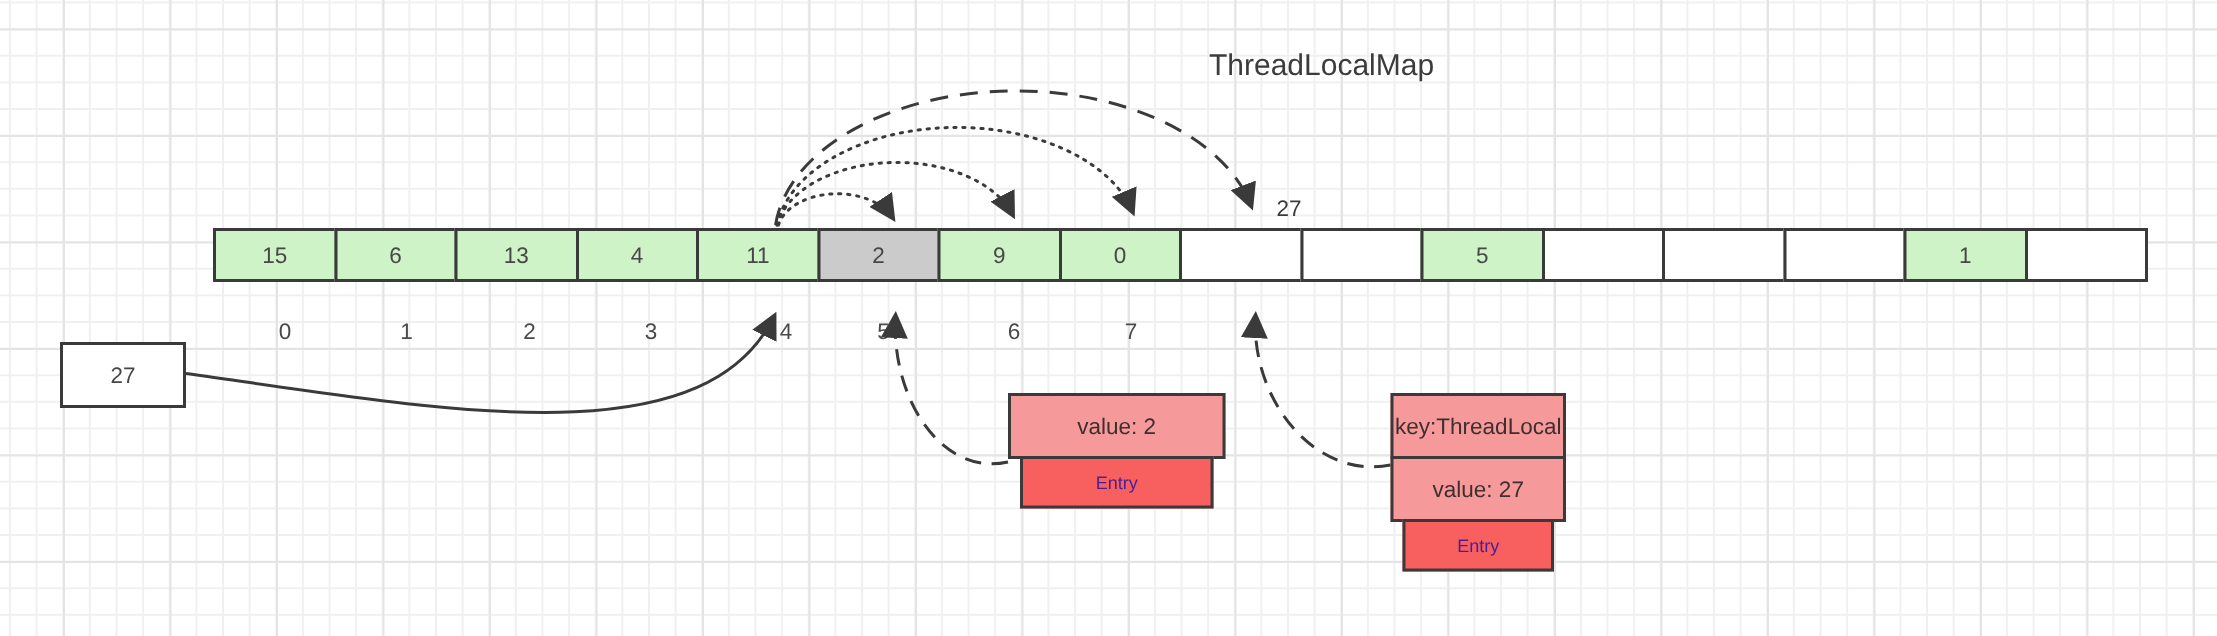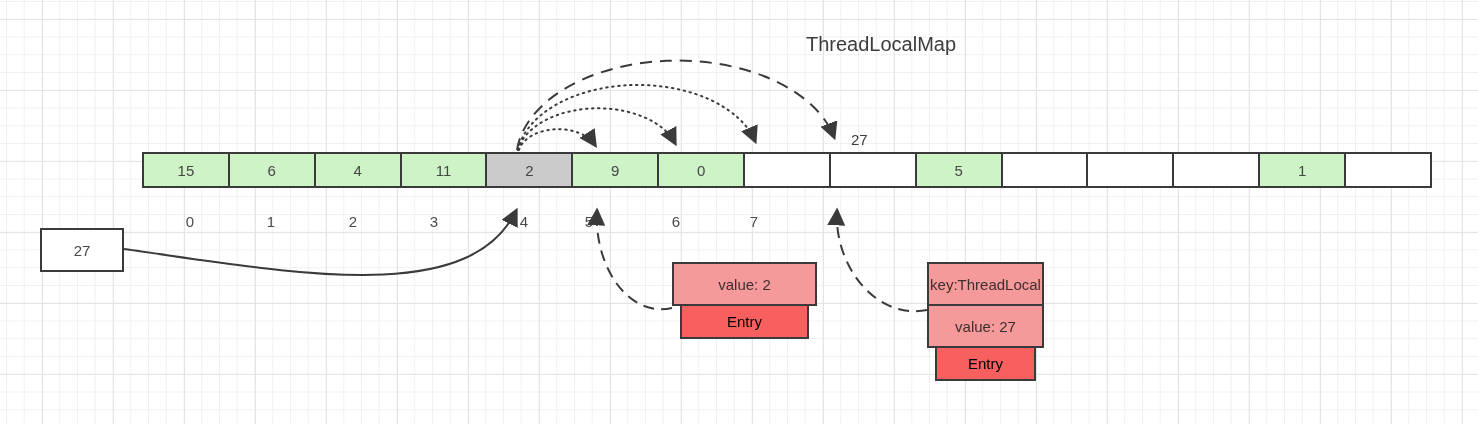--- a/index.html
+++ b/index.html
@@ -36,34 +36,35 @@
   .entry{position:absolute; width:145px;}
   .entry-row{
     height:40px; border:2px solid #3a3a3a; background:#f6999a;
     display:flex; align-items:center; justify-content:center;
     font-size:15px; color:#3e2e2e;
   }
   .entry-row + .entry-row{margin-top:-2px;}
   .entry-footer{
     height:31px; margin:-2px 8px 0 8px; border:2px solid #3a3a3a; background:#f7605e;
     display:flex; align-items:center; justify-content:center;
-    font-size:15px; color:#000000;
+    font-size:12px; color:#4c1d95;
   }
   svg.overlay{position:absolute; left:0; top:0; pointer-events:none;}
 </style>
 </head>
 <body>
 
 <div class="canvas">
 
   <div class="title">ThreadLocalMap</div>
 
   <div class="array">
     <div class="cell" data-state="filled">15</div>
     <div class="cell" data-state="filled">6</div>
+    <div class="cell" data-state="filled">13</div>
     <div class="cell" data-state="filled">4</div>
     <div class="cell" data-state="filled">11</div>
     <div class="cell" data-state="stale">2</div>
     <div class="cell" data-state="filled">9</div>
     <div class="cell" data-state="filled">0</div>
     <div class="cell" data-state="empty"></div>
     <div class="cell" data-state="empty"></div>
     <div class="cell" data-state="filled">5</div>
     <div class="cell" data-state="empty"></div>
     <div class="cell" data-state="empty"></div>

